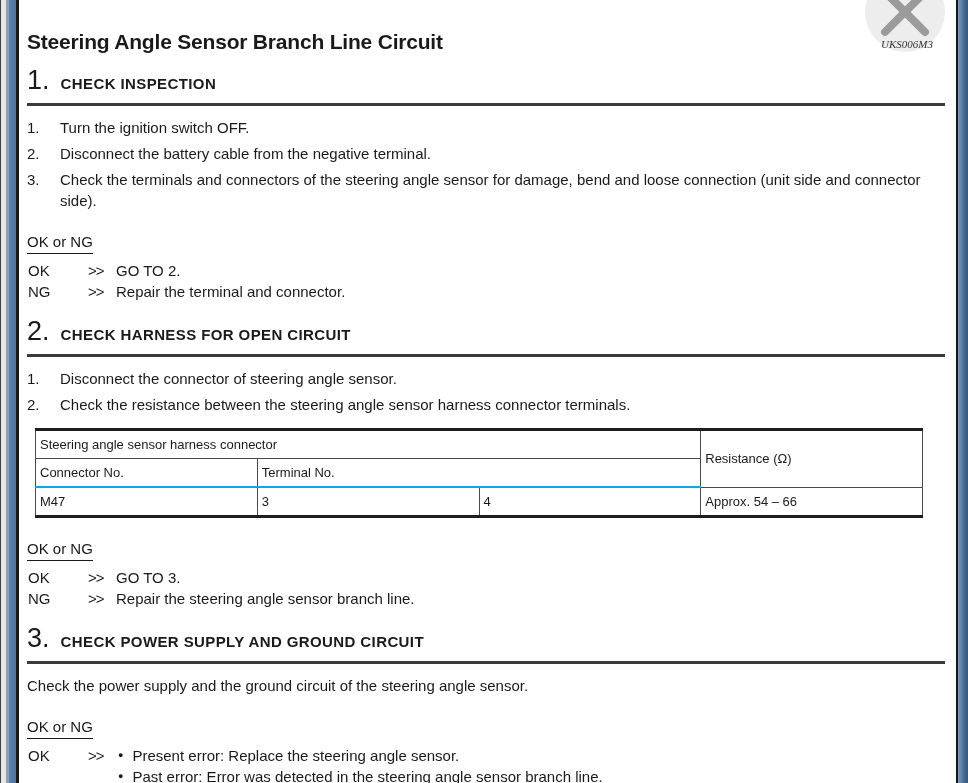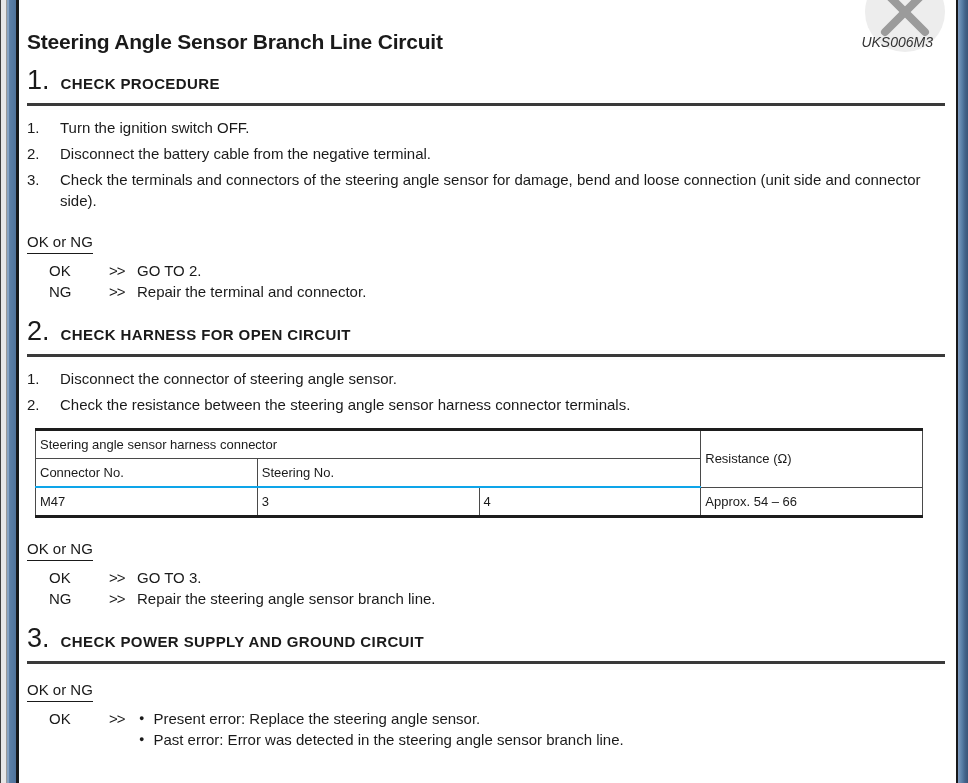--- a/index.html
+++ b/index.html
@@ -54,22 +54,22 @@
   .doc-title-row {
     display: flex; align-items: flex-end; justify-content: space-between;
     margin-top: 30px;
     gap: 28px;
   }
   .doc-title {
     font-size: 21px; font-weight: 700; letter-spacing: -0.2px;
     line-height: 1.1;
   }
   .doc-code {
-    font-size: 14px; font-style: italic; color: #333;
-    font-family: Liberation Sans, sans-serif;
+    font-size: 11px; font-style: italic; color: #333;
+    font-family: Liberation Serif, serif;
     padding-right: 12px; padding-bottom: 3px;
   }
   .procedure-label {
     font-size: 16px; letter-spacing: 0.4px; margin-top: 10px; color: #111;
   }
 
   .sec-heading {
     display: flex; align-items: baseline; margin-top: 14px;
   }
   .sec-num {
@@ -91,21 +91,21 @@
   .step-text { flex: 1; padding-right: 20px; }
 
   .okng-label {
     font-size: 15px; line-height: 21px; margin-top: 15px;
     text-decoration: none; border-bottom: 1px solid #1a1a1a;
     display: inline-block; padding-bottom: 1px;
   }
   .results { margin-top: 6px; }
   .result-row {
     display: flex; font-size: 15px; line-height: 21px;
-    margin-left: 22px; margin-bottom: 0; align-items: center;
+    margin-left: 1px; margin-bottom: 0; align-items: center;
   }
   .result-label { width: 60px; flex: 0 0 60px; }
   .result-arrow { width: 28px; flex: 0 0 28px; letter-spacing: -1px; }
   .result-text { flex: 1; }
   .bullet-line { display: flex; }
   .bullet {
     font-size: 9px; line-height: 21px; margin-right: 9px; margin-left: 2px;
   }
 
   table.spec {
@@ -144,21 +144,21 @@
 
 <div class="content">
 
   <div class="doc-title-row">
     <div class="doc-title">Steering Angle Sensor Branch Line Circuit</div>
     <div class="doc-code">UKS006M3</div>
   </div>
 
   <div class="sec-heading">
     <span class="sec-num">1.</span>
-    <span class="sec-title">CHECK PROCEDURE</span>
+    <span class="sec-title">CHECK INSPECTION</span>
   </div>
   <div class="rule"></div>
 
   <div class="steps">
     <div class="step">
       <span class="step-num">1.</span>
       <span class="step-text">Turn the ignition switch OFF.</span>
     </div>
     <div class="step">
       <span class="step-num">2.</span>
@@ -202,21 +202,21 @@
   </div>
 
   <table class="spec">
     <tbody>
         <tr>
       <td colspan="3">Steering angle sensor harness connector</td>
       <td rowspan="2">Resistance (Ω)</td>
     </tr>
     <tr class="subhead">
       <td>Connector No.</td>
-      <td colspan="2">Steering No.</td>
+      <td colspan="2">Terminal No.</td>
     </tr>
     <tr>
       <td>M47</td>
       <td>3</td>
       <td>4</td>
       <td>Approx. 54 – 66</td>
     </tr>
   </tbody>
     </table>
 
@@ -233,20 +233,23 @@
       <span class="result-text">Repair the steering angle sensor branch line.</span>
     </div>
   </div>
 
   <div class="sec-heading mt-sec">
     <span class="sec-num">3.</span>
     <span class="sec-title">CHECK POWER SUPPLY AND GROUND CIRCUIT</span>
   </div>
   <div class="rule"></div>
 
+  <div class="step" style="margin-top:11px;">
+    <span class="step-text" style="padding-right:0;">Check the power supply and the ground circuit of the steering angle sensor.</span>
+  </div>
 
   <div><span class="okng-label">OK or NG</span></div>
   <div class="results">
     <div class="result-row">
       <span class="result-label">OK</span>
       <span class="result-arrow">&gt;&gt;</span>
       <span class="result-text bullet-line">
         <span class="bullet">●</span>
         <span>Present error: Replace the steering angle sensor.</span>
       </span>

